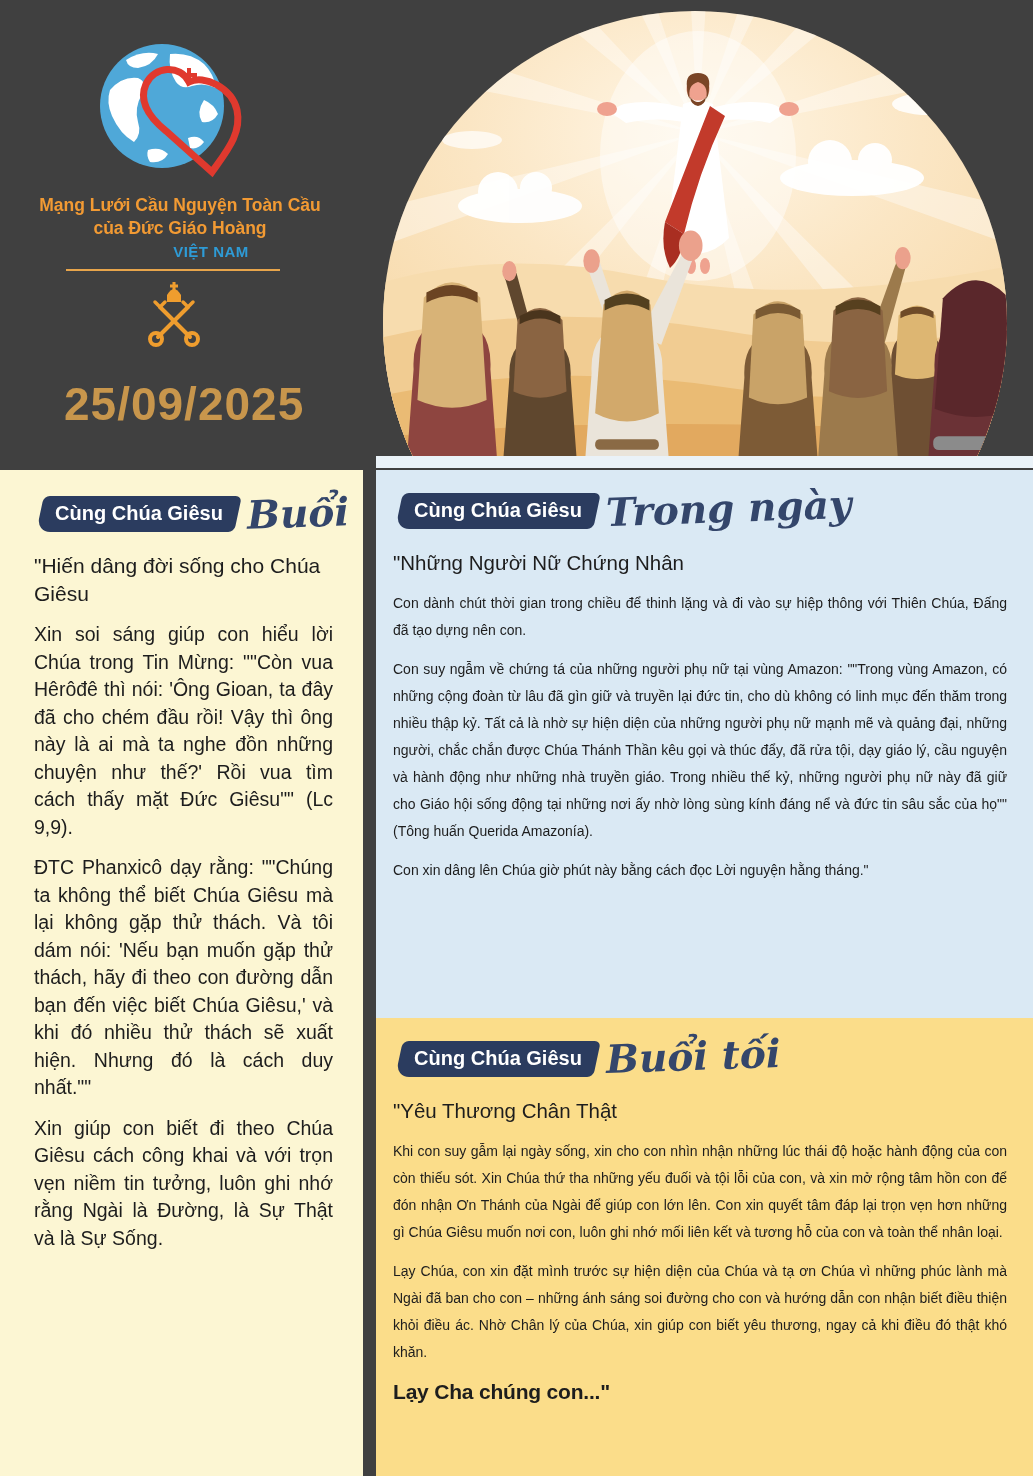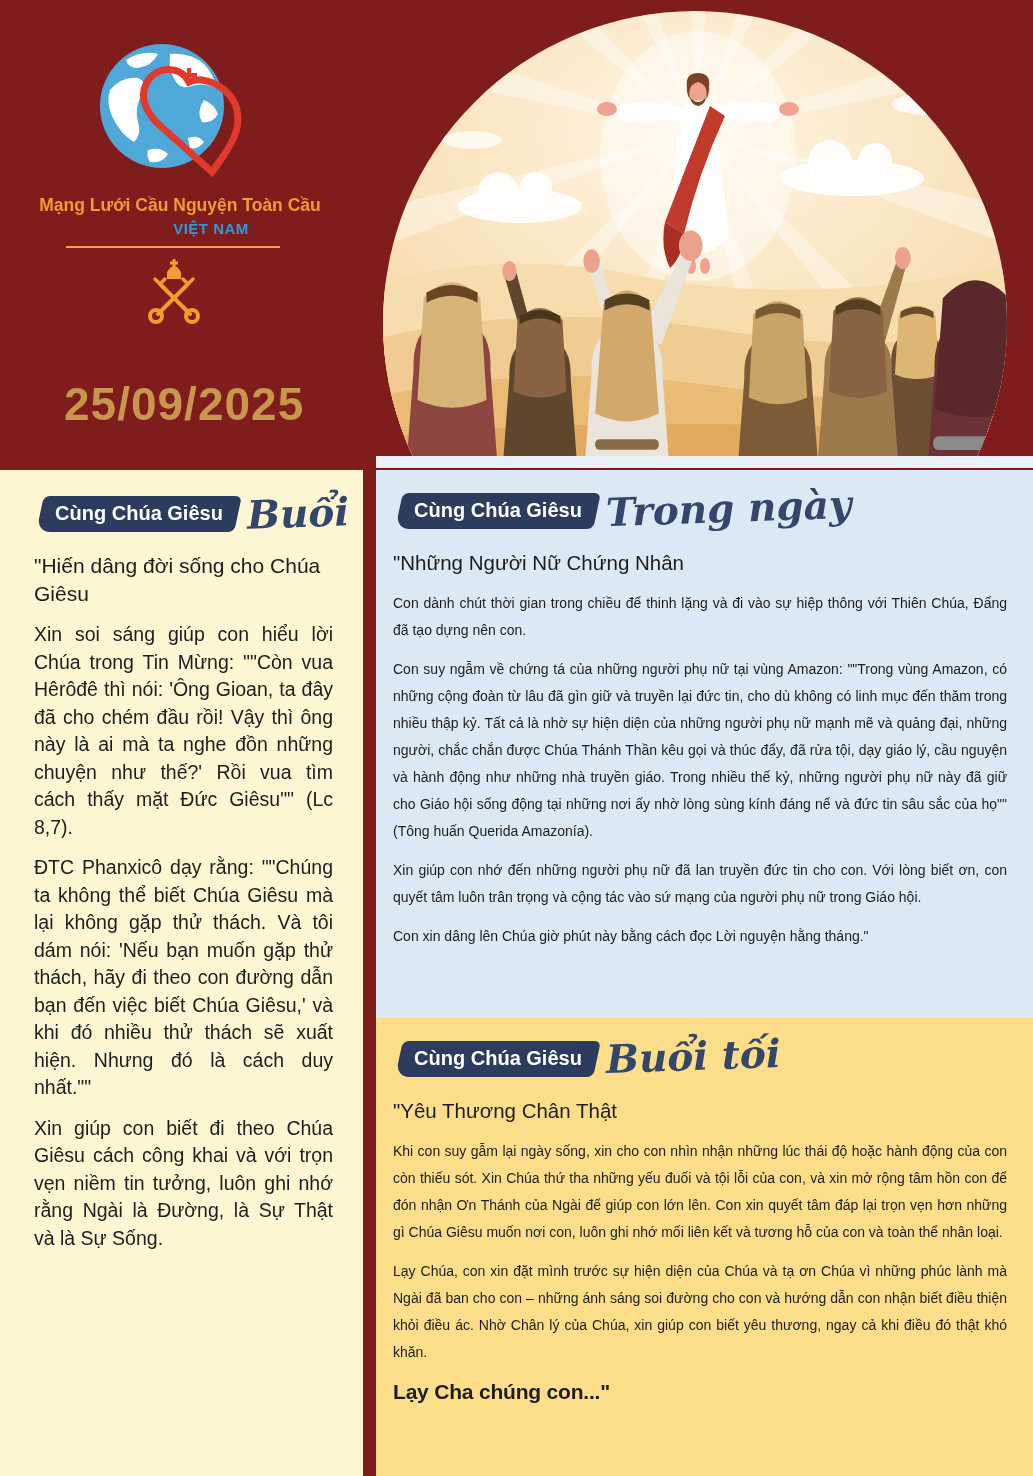--- a/index.html
+++ b/index.html
@@ -1,16 +1,16 @@
 <!DOCTYPE html>
 <html><head>
 <meta charset="utf-8">
 <style>
   html,body{margin:0;padding:0;background:#ffffff;}
-  .page{position:relative;width:1033px;height:1476px;background:#7f1d1d;overflow:hidden;
+  .page{position:relative;width:1033px;height:1476px;background:#404040;overflow:hidden;
         font-family:"Liberation Sans",sans-serif;color:#1d1d1d;}
   
   .logo-block{position:absolute;left:0;top:38px;width:360px;}
   .globe-wrap{width:160px;margin:0 auto;margin-left:92px;}
   .org-line{color:#F29A33;font-weight:bold;font-size:17.5px;text-align:center;line-height:1.32;}
   .org-country{color:#2E9BD6;font-weight:bold;font-size:15px;letter-spacing:.5px;text-align:center;
                padding-left:62px;margin-top:3px;}
   .rule{width:214px;margin:9px auto 0;margin-left:66px;border-top:2px solid #E8A54B;}
   .keys-wrap{width:68px;margin:10px auto 0;margin-left:140px;}
   .date{position:absolute;left:64px;top:350px;font-size:46px;font-weight:bold;color:#C8964C;
@@ -54,20 +54,21 @@
         <path d="M56,112 Q68,108 76,116 Q70,126 58,124 Q54,118 56,112Z" fill="#ffffff"></path>
         <path d="M96,100 Q106,96 112,104 Q106,112 98,110 Z" fill="#ffffff"></path>
         <path d="M97,44 C88,26 62,28 54,46 C46,64 58,80 74,93 L120,134 C134,114 150,96 145,72 C140,50 112,36 97,44Z" fill="none" stroke="#E0392E" stroke-width="7" stroke-linecap="round"></path>
         <g fill="#E0392E">
           <rect x="95" y="30" width="4" height="16"></rect>
           <rect x="89" y="35" width="16" height="4"></rect>
         </g>
       </svg>
     </div>
     <div class="org-line">Mạng Lưới Cầu Nguyện Toàn Cầu</div>
+    <div class="org-line">của Đức Giáo Hoàng</div>
     <div class="org-country">VIỆT NAM</div>
     <div class="rule"></div>
     <div class="keys-wrap">
       <svg width="68" height="66" viewBox="0 0 68 66" fill="none" stroke="#EF9D2E" stroke-width="4" stroke-linecap="round">
         <path d="M27,14 Q34,2 41,14 L41,21 L27,21 Z" fill="#EF9D2E" stroke="none"></path>
         <rect x="32.5" y="1" width="3" height="8" fill="#EF9D2E" stroke="none"></rect>
         <rect x="30" y="3.5" width="8" height="3" fill="#EF9D2E" stroke="none"></rect>
         <line x1="20" y1="26" x2="50" y2="56"></line>
         <line x1="48" y1="26" x2="18" y2="56"></line>
         <circle cx="16" cy="58" r="6"></circle>
@@ -199,37 +200,36 @@
   <div class="illus-strip"></div>
 
   <section class="col col-morning">
     <div class="sec-head">
       <span class="badge">
         <span class="badge-inner">Cùng Chúa Giêsu</span>
       </span>
       <span class="script-title">Buổi sáng</span>
     </div>
     <p class="lead">"Hiến dâng đời sống cho Chúa Giêsu</p>
-    <p>Xin soi sáng giúp con hiểu lời Chúa trong Tin Mừng: ""Còn vua Hêrôđê thì nói: 'Ông Gioan, ta đây đã cho chém đầu rồi! Vậy thì ông này là ai mà ta nghe đồn những chuyện như thế?' Rồi vua tìm cách thấy mặt Đức Giêsu"" (Lc 8,7).</p>
+    <p>Xin soi sáng giúp con hiểu lời Chúa trong Tin Mừng: ""Còn vua Hêrôđê thì nói: 'Ông Gioan, ta đây đã cho chém đầu rồi! Vậy thì ông này là ai mà ta nghe đồn những chuyện như thế?' Rồi vua tìm cách thấy mặt Đức Giêsu"" (Lc 9,9).</p>
     <p>ĐTC Phanxicô dạy rằng: ""Chúng ta không thể biết Chúa Giêsu mà lại không gặp thử thách. Và tôi dám nói: 'Nếu bạn muốn gặp thử thách, hãy đi theo con đường dẫn bạn đến việc biết Chúa Giêsu,' và khi đó nhiều thử thách sẽ xuất hiện. Nhưng đó là cách duy nhất.""</p>
     <p>Xin giúp con biết đi theo Chúa Giêsu cách công khai và với trọn vẹn niềm tin tưởng, luôn ghi nhớ rằng Ngài là Đường, là Sự Thật và là Sự Sống.</p>
 
   </section>
 
   <section class="col col-day">
     <div class="sec-head">
       <span class="badge">
         <span class="badge-inner">Cùng Chúa Giêsu</span>
       </span>
       <span class="script-title">Trong ngày</span>
     </div>
     <p class="lead">"Những Người Nữ Chứng Nhân</p>
     <p>Con dành chút thời gian trong chiều để thinh lặng và đi vào sự hiệp thông với Thiên Chúa, Đấng đã tạo dựng nên con.</p>
     <p>Con suy ngẫm về chứng tá của những người phụ nữ tại vùng Amazon: ""Trong vùng Amazon, có những cộng đoàn từ lâu đã gìn giữ và truyền lại đức tin, cho dù không có linh mục đến thăm trong nhiều thập kỷ. Tất cả là nhờ sự hiện diện của những người phụ nữ mạnh mẽ và quảng đại, những người, chắc chắn được Chúa Thánh Thần kêu gọi và thúc đẩy, đã rửa tội, dạy giáo lý, cầu nguyện và hành động như những nhà truyền giáo. Trong nhiều thế kỷ, những người phụ nữ này đã giữ cho Giáo hội sống động tại những nơi ấy nhờ lòng sùng kính đáng nể và đức tin sâu sắc của họ"" (Tông huấn Querida Amazonía).</p>
-    <p>Xin giúp con nhớ đến những người phụ nữ đã lan truyền đức tin cho con. Với lòng biết ơn, con quyết tâm luôn trân trọng và cộng tác vào sứ mạng của người phụ nữ trong Giáo hội.</p>
     <p>Con xin dâng lên Chúa giờ phút này bằng cách đọc Lời nguyện hằng tháng."</p>
   </section>
 
   <section class="col col-evening">
     <div class="sec-head">
       <span class="badge">
         <span class="badge-inner">Cùng Chúa Giêsu</span>
       </span>
       <span class="script-title">Buổi tối</span>
     </div>

